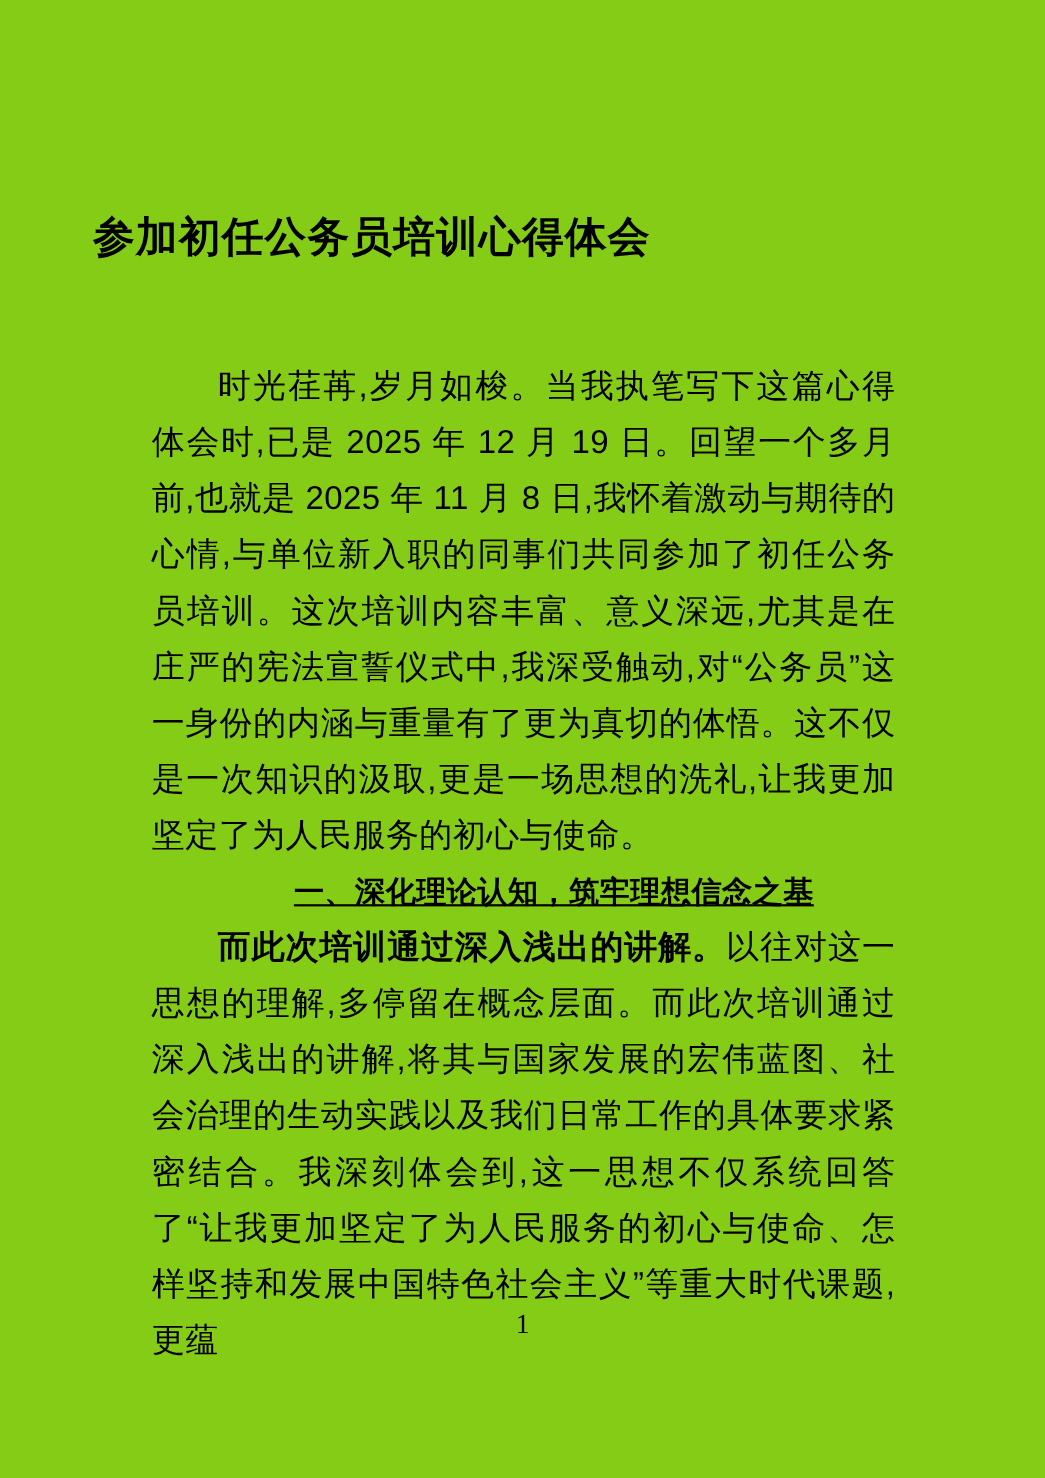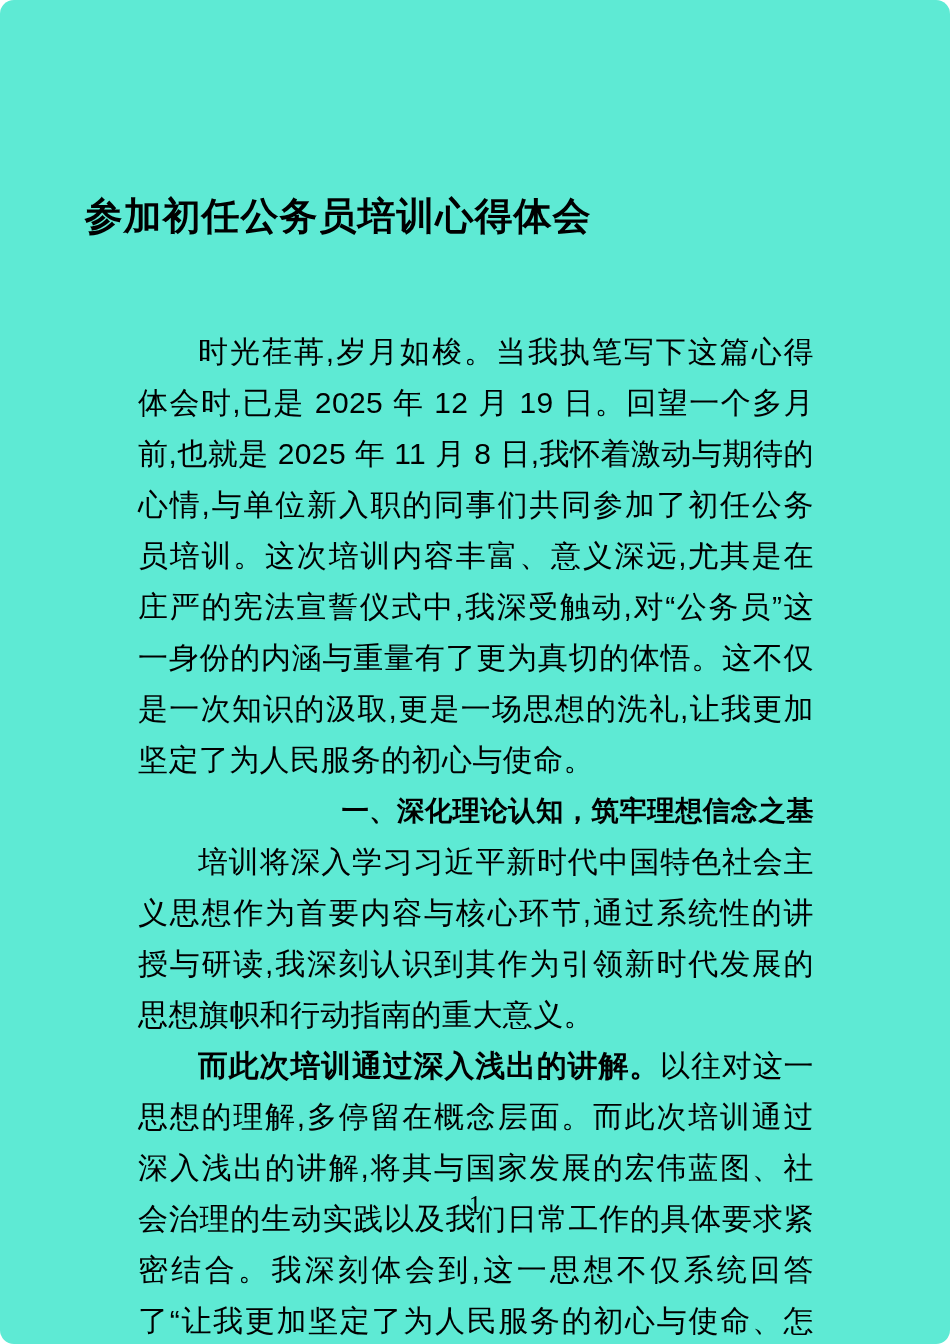--- a/index.html
+++ b/index.html
@@ -16,22 +16,21 @@
     color: #000000;
     -webkit-font-smoothing: antialiased;
   }
 
   .page {
     position: absolute;
     left: 0;
     top: 0;
     width: 950px;
     height: 1344px;
-    background: #5eead4;
-    border-radius: 14px;
+    background: #84cc16;
   }
 
   .content {
     position: absolute;
     left: 138px;
     top: 0;
     width: 676px;
   }
 
   
@@ -73,22 +72,23 @@
   }
 
   p.heading {
     margin: 0;
     padding: 0;
     font-family: "Liberation Sans", "DejaVu Sans", sans-serif;
     font-weight: 700;
     font-size: 27.5px;
     line-height: 51px;
     text-indent: 2em;
-    text-align: right;
+    text-align: center;
     letter-spacing: 0.3px;
+    text-decoration: underline;
   }
 
   .lead-bold {
     font-weight: 700;
     letter-spacing: 0.3px;
   }
 
   
   .page-number {
     position: absolute;
@@ -109,21 +109,20 @@
   <h1 class="doc-title">参加初任公务员培训心得体会</h1>
 
   <div class="content">
 
     <div class="body-block">
 
       <p class="para">时光荏苒,岁月如梭。当我执笔写下这篇心得体会时,已是 2025 年 12 月 19 日。回望一个多月前,也就是 2025 年 11 月 8 日,我怀着激动与期待的心情,与单位新入职的同事们共同参加了初任公务员培训。这次培训内容丰富、意义深远,尤其是在庄严的宪法宣誓仪式中,我深受触动,对“公务员”这一身份的内涵与重量有了更为真切的体悟。这不仅是一次知识的汲取,更是一场思想的洗礼,让我更加坚定了为人民服务的初心与使命。</p>
 
       <p class="heading">一、深化理论认知，筑牢理想信念之基</p>
 
-      <p class="para">培训将深入学习习近平新时代中国特色社会主义思想作为首要内容与核心环节,通过系统性的讲授与研读,我深刻认识到其作为引领新时代发展的思想旗帜和行动指南的重大意义。</p>
 
       <p class="para"><span class="lead-bold">而此次培训通过深入浅出的讲解。</span><span>以往对这一思想的理解,多停留在概念层面。而此次培训通过深入浅出的讲解,将其与国家发展的宏伟蓝图、社会治理的生动实践以及我们日常工作的具体要求紧密结合。我深刻体会到,这一思想不仅系统回答了“让我更加坚定了为人民服务的初心与使命、怎样坚持和发展中国特色社会主义”等重大时代课题,更蕴</span></p>
 
     </div>
 
   </div>
 
   <div class="page-number">1</div>
 
 </div>

